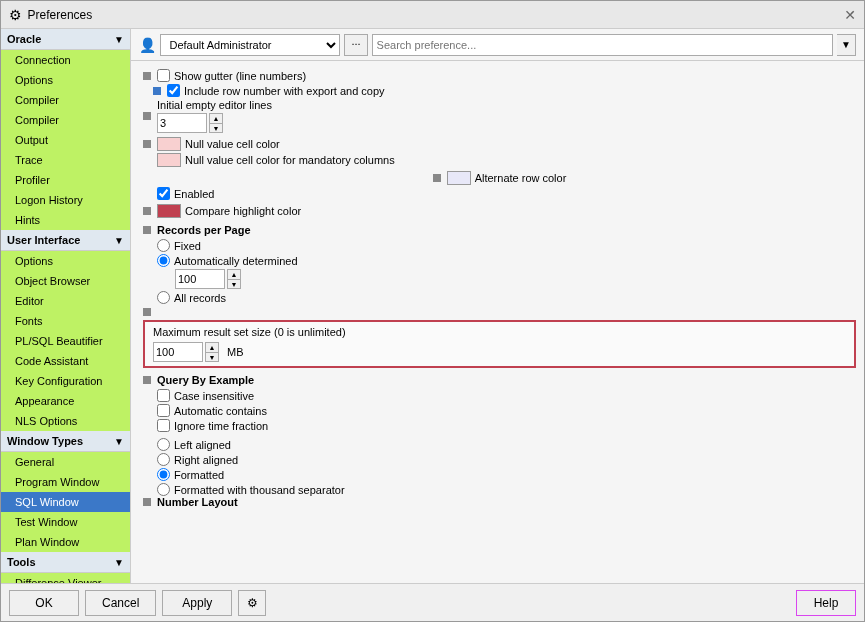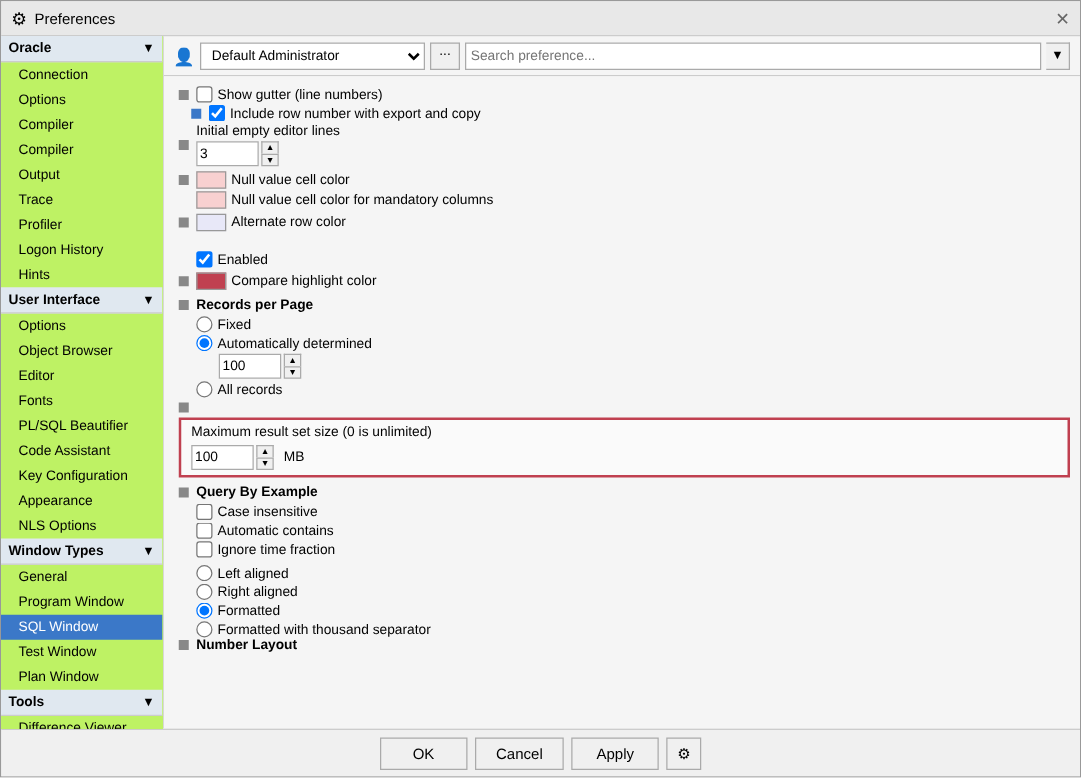--- a/index.html
+++ b/index.html
@@ -47,21 +47,21 @@
     .color-swatch.pink { background: #f8d0d0; }
     .color-swatch.pink2 { background: #f8d0d0; }
     .color-swatch.alt-row { background: #e8e8f8; }
     .color-swatch.highlight { background: #c04050; }
     
     .highlighted-box { border: 2px solid #c04050; padding: 4px 8px; margin: 4px 0; background: #fafafa; }
     
     .unit-label { font-size: 11px; margin-left: 4px; }
     
     
-    .bottom-bar { display: flex; align-items: center; padding: 6px 8px; border-top: 1px solid #ccc; background: #f0f0f0; height: 38px; gap: 6px; justify-content: space-between; flex-direction: column; }
+    .bottom-bar { display: flex; align-items: center; padding: 6px 8px; border-top: 1px solid #ccc; background: #f0f0f0; height: 38px; gap: 6px; justify-content: space-between; }
     .bottom-left { display: flex; gap: 6px; }
     .bottom-btn { height: 26px; min-width: 70px; font-size: 12px; border: 1px solid #aaa; background: #f0f0f0; cursor: pointer; padding: 0 16px; }
     .bottom-btn.ok { background: #f0f0f0; }
     .help-btn { height: 26px; min-width: 60px; font-size: 12px; border: 1px solid #d946ef; background: #f0f0f0; cursor: pointer; padding: 0 16px; }
     .icon-btn { height: 26px; width: 28px; border: 1px solid #aaa; background: #f0f0f0; cursor: pointer; display: flex; align-items: center; justify-content: center; font-size: 14px; }
 
     .settings-panel::-webkit-scrollbar { width: 12px; }
     .settings-panel::-webkit-scrollbar-track { background: #f0f0f0; }
     .settings-panel::-webkit-scrollbar-thumb { background: #bbb; border: 2px solid #f0f0f0; }
     
@@ -191,21 +191,21 @@
             <span class="color-swatch pink"></span>
             <span style="font-size:11px;">Null value cell color</span>
           </div>
           <div style="display:flex;align-items:center;margin-left:14px;">
             <span class="color-swatch pink2"></span>
             <span style="font-size:11px;">Null value cell color for mandatory columns</span>
           </div>
         </div>
 
         <div style="display:flex;flex-direction:column;margin-bottom:4px;padding-left:4px;">
-          <div style="display:flex;align-items:center;margin-bottom:16px;">
+          <div style="display:flex;align-items:center;margin-bottom:2px;justify-content:center;">
             <span style="width:8px;height:8px;background:#888;display:inline-block;margin-right:6px;flex-shrink:0;"></span>
             <span class="color-swatch alt-row"></span>
             <span style="font-size:11px;">Alternate row color</span>
           </div>
           <div style="display:flex;align-items:center;margin-left:14px;">
             <label class="checkbox-label">
               <input type="checkbox" checked="" style="">
               <span>Enabled</span>
             </label>
           </div>

